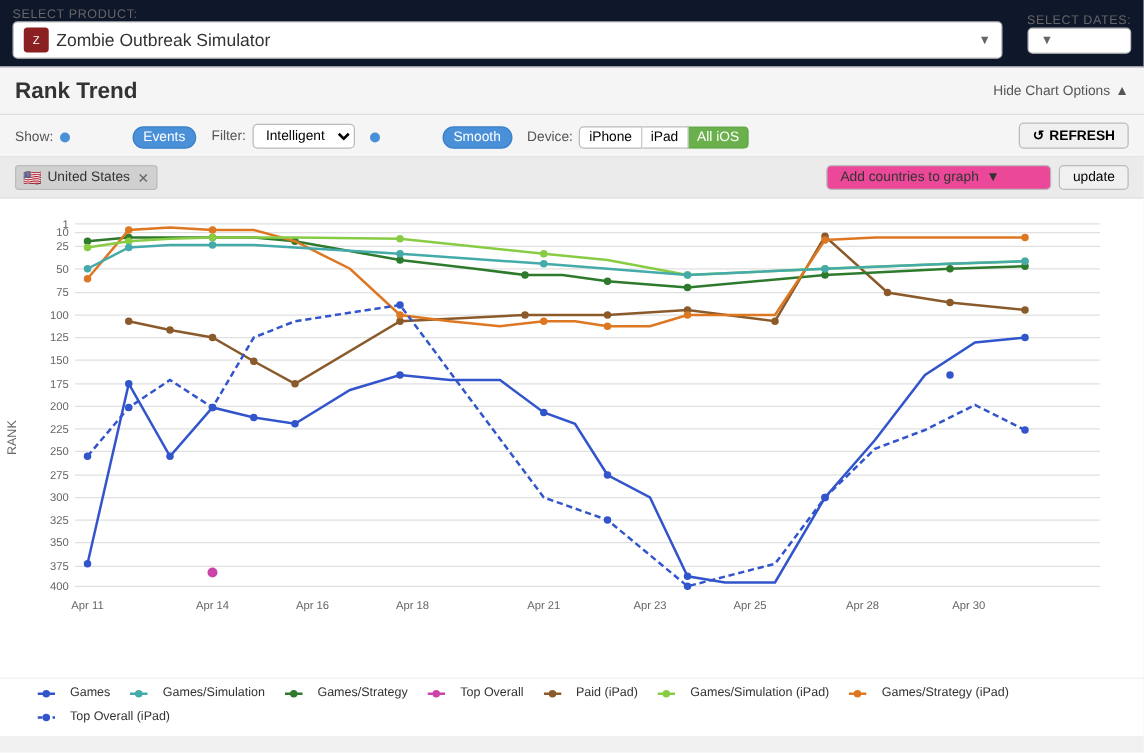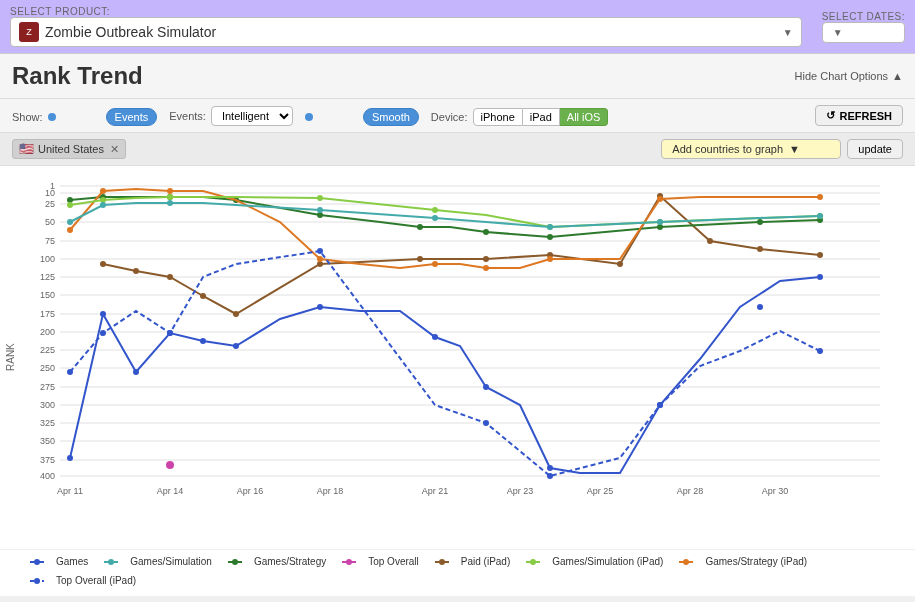--- a/index.html
+++ b/index.html
@@ -1,31 +1,31 @@
 <!DOCTYPE html>
 <html><head>
   <meta charset="utf-8">
   <style>
     * { box-sizing: border-box; margin: 0; padding: 0; }
     body { font-family: -apple-system, 'Helvetica Neue', Arial, sans-serif; font-size: 12px; background: #f0f0f0; color: #333; width: 915px; }
 
-    .top-bar { display: flex; align-items: center; padding: 6px 10px; background: #c4b5fd; border-bottom: 1px solid #ccc; gap: 20px; }
+    .top-bar { display: flex; align-items: center; padding: 6px 10px; background: #0f172a; border-bottom: 1px solid #ccc; gap: 20px; }
     .select-label { font-size: 10px; color: #666; text-transform: uppercase; letter-spacing: 0.5px; }
     .product-select { display: flex; flex-direction: column; flex: 1; }
     .product-dropdown { display: flex; align-items: center; background: white; border: 1px solid #bbb; border-radius: 4px; padding: 4px 8px; cursor: pointer; gap: 6px; }
     .product-icon { width: 20px; height: 20px; background: #8B2020; border-radius: 3px; display: flex; align-items: center; justify-content: center; font-size: 9px; color: white; flex-shrink: 0; }
     .product-name { flex: 1; font-size: 14px; font-weight: 400; }
     .dropdown-arrow { color: #666; font-size: 10px; }
 
     .date-select { display: flex; flex-direction: column; }
     .date-dropdown { display: flex; align-items: center; background: white; border: 1px solid #bbb; border-radius: 4px; padding: 4px 10px; cursor: pointer; gap: 8px; }
     .date-text { font-size: 16px; font-weight: 400; }
 
     .rank-trend-header { display: flex; align-items: center; justify-content: space-between; padding: 8px 12px; background: #f5f5f5; border-bottom: 1px solid #ddd; }
-    .rank-trend-title { font-size: 24px; font-weight: bold; color: #333; }
+    .rank-trend-title { font-size: 18px; font-weight: bold; color: #333; }
     .hide-chart-options { font-size: 11px; color: #555; cursor: pointer; display: flex; align-items: center; gap: 4px; }
 
     .controls-bar { display: flex; align-items: flex-end; padding: 6px 12px; background: #f5f5f5; border-bottom: 1px solid #ddd; gap: 12px; flex-wrap: wrap; }
     .control-group { display: flex; align-items: center; gap: 5px; }
     .control-label { font-size: 11px; color: #555; }
     .pill-btn { padding: 2px 8px; border-radius: 10px; border: 1px solid #bbb; background: white; font-size: 11px; cursor: pointer; }
     .pill-btn.active-blue { background: #4a90d9; color: white; border-color: #3a80c9; margin-left: 42px; }
     .events-dot { width: 8px; height: 8px; border-radius: 50%; background: #4a90d9; display: inline-block; margin-right: 3px; }
     .smooth-dot { width: 8px; height: 8px; border-radius: 50%; background: #4a90d9; display: inline-block; margin-right: 3px; }
     .filter-select { padding: 2px 6px; border: 1px solid #bbb; border-radius: 4px; background: white; font-size: 11px; cursor: pointer; }
@@ -40,21 +40,21 @@
     .cat-btn:last-child { border-radius: 0 4px 4px 0; }
     .cat-btn:not(:first-child) { border-left: none; }
     .cat-btn.selected { background: #e0e0e0; }
     .refresh-btn { display: flex; align-items: center; gap: 4px; padding: 3px 10px; border: 1px solid #bbb; border-radius: 4px; background: #f0f0f0; cursor: pointer; font-size: 11px; font-weight: bold; margin-left: auto; }
 
     .country-bar { display: flex; align-items: center; padding: 6px 12px; background: #ebebeb; border-bottom: 1px solid #ddd; gap: 10px; }
     .country-tag { display: flex; align-items: center; gap: 4px; background: #d0d0d0; border: 1px solid #bbb; border-radius: 3px; padding: 2px 6px; font-size: 11px; }
     .flag { font-size: 12px; }
     .country-x { cursor: pointer; color: #666; margin-left: 2px; }
     .add-countries { margin-left: auto; display: flex; align-items: center; gap: 6px; }
-    .add-dropdown { padding: 3px 10px; border: 1px solid #bbb; border-radius: 4px; background: #fef9c3; font-size: 11px; cursor: pointer; display: flex; align-items: center; gap: 6px; min-width: 180px; }
+    .add-dropdown { padding: 3px 10px; border: 1px solid #bbb; border-radius: 4px; background: #ec4899; font-size: 11px; cursor: pointer; display: flex; align-items: center; gap: 6px; min-width: 180px; }
     .update-btn { padding: 3px 10px; border: 1px solid #bbb; border-radius: 4px; background: #f0f0f0; font-size: 11px; cursor: pointer; }
 
     .chart-area { background: white; padding: 0; position: relative; overflow: hidden; }
     .chart-container { display: flex; }
     .y-axis-label { writing-mode: vertical-rl; transform: rotate(180deg); font-size: 10px; color: #666; padding: 10px 0; text-align: center; width: 20px; display: flex; align-items: center; justify-content: center; }
     .chart-inner { flex: 1; position: relative; padding: 10px 10px 40px 0; }
 
     .legend { display: flex; flex-wrap: wrap; gap: 8px 16px; padding: 6px 30px 10px; background: white; border-top: 1px solid #eee; }
     .legend-item { display: flex; align-items: center; gap: 4px; font-size: 10px; }
   </style>
@@ -85,21 +85,21 @@
   </span>
 </div>
 
 <div class="controls-bar">
   <div class="control-group">
     <span class="control-label">Show:</span>
     <span class="events-dot"></span>
     <button class="pill-btn active-blue">Events</button>
   </div>
   <div class="control-group">
-    <span class="control-label">Events:</span>
+    <span class="control-label">Filter:</span>
     <select class="filter-select">
       <option>Intelligent</option>
     </select>
   </div>
   <div class="control-group">
     <span class="smooth-dot"></span>
     <button class="pill-btn active-blue">Smooth</button>
   </div>
   <div class="control-group">
     <span class="control-label">Device:</span>

